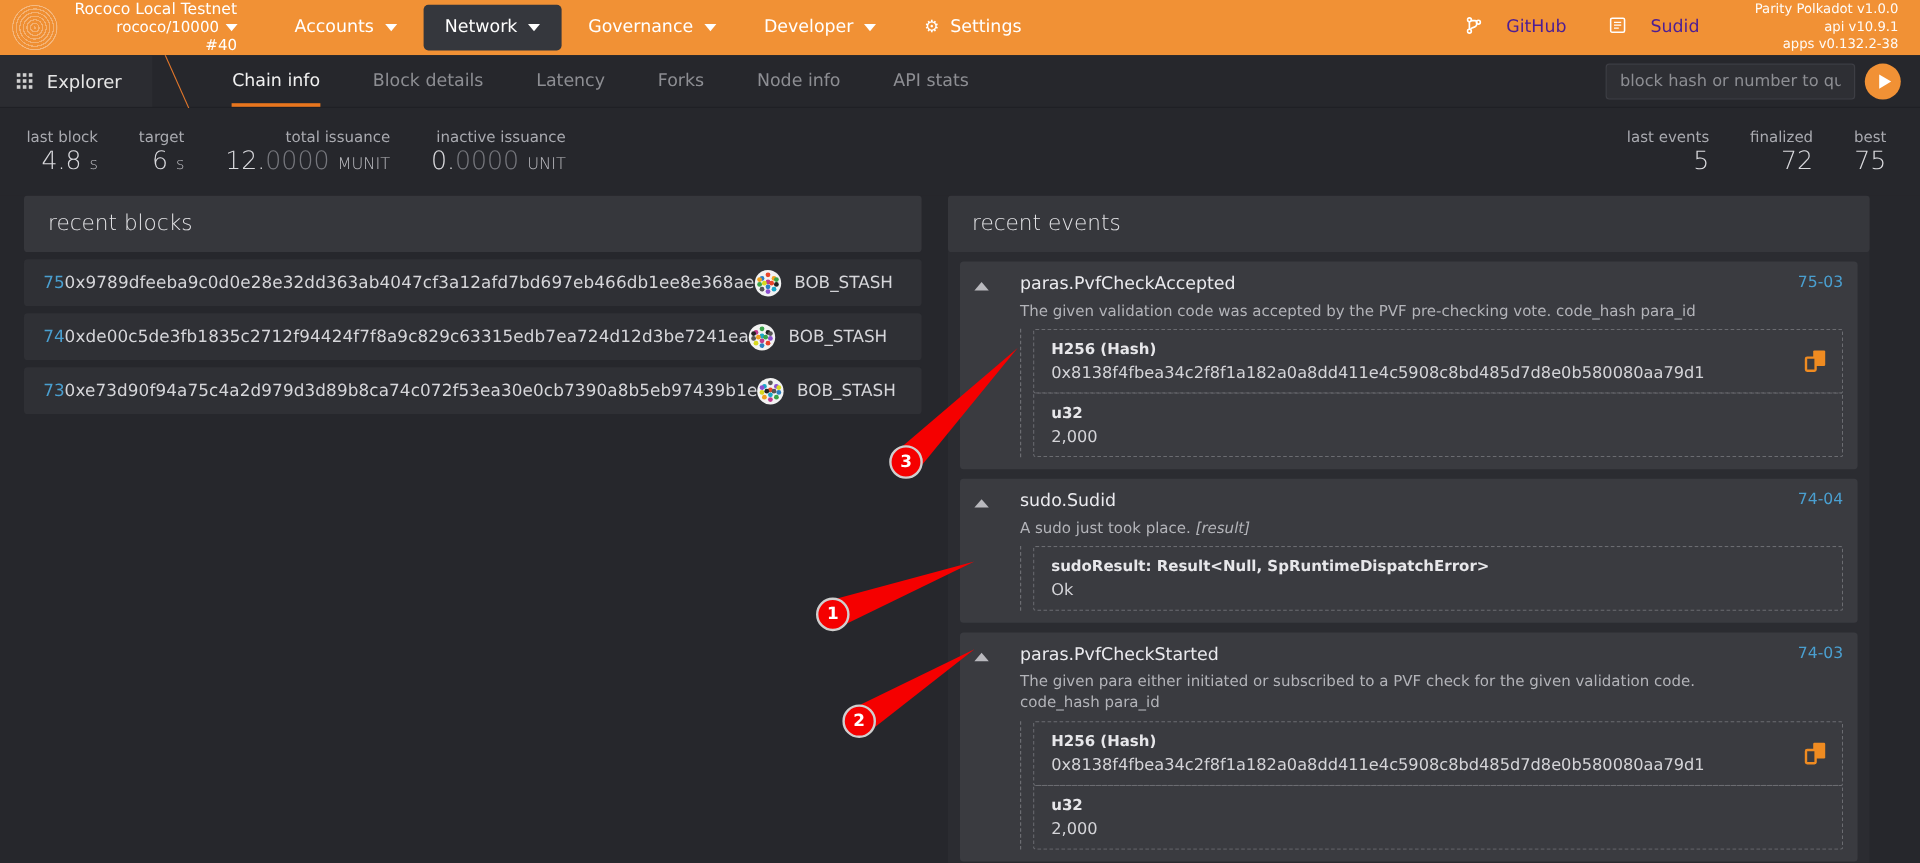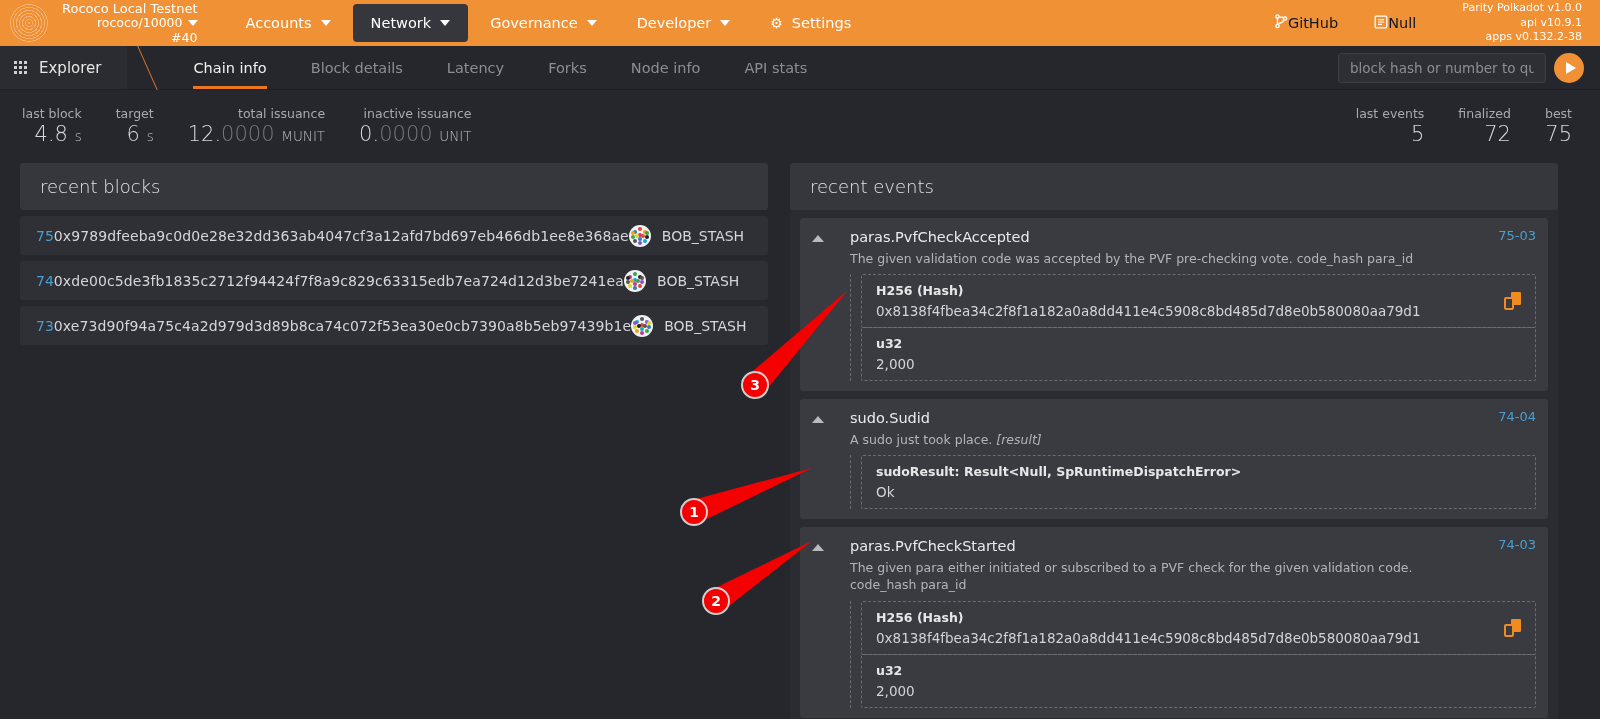--- a/index.html
+++ b/index.html
@@ -44,21 +44,21 @@
     cursor: pointer; white-space: nowrap;
   }
   .nav-item.active { background: #35373d; }
   .nav-item .caret { border-top-color: #fff; }
   .gear-ic { font-size: 14px; line-height: 1; color:#fff; }
 
   .topbar-right {
     margin-left: auto; display: flex; align-items: center; gap: 0px; padding-right: 10px;
   }
   .ext-link {
-    display: flex; align-items: center; gap: 0; color: #0f172a;
+    display: flex; align-items: center; gap: 20px; color: #4c1d95;
     font-size: 14.5px; padding: 8px 18px; cursor: pointer;
   }
   .version-block {
     text-align: right; color: #fff; font-size: 11px; line-height: 1.35;
     margin-left: 28px; padding-right: 8px; opacity: .97;
   }
 
   
   .subbar {
     height: 44px; background: #26272c; display: flex; align-items: stretch;
@@ -260,21 +260,21 @@
       </span>
       <span>GitHub</span>
     </div>
     <div class="ext-link">
       <span>
         <svg width="14" height="14" viewBox="0 0 14 14" fill="none" stroke="#fff" stroke-width="1.3">
           <rect x="1.2" y="1.2" width="11.6" height="11.6" rx="1.2"></rect>
           <path d="M4 4.6h6M4 7h6M4 9.4h4" stroke-width="1.1"></path>
         </svg>
       </span>
-      <span>Null</span>
+      <span>Sudid</span>
     </div>
     <div class="version-block">
       <div>Parity Polkadot v1.0.0</div>
       <div>api v10.9.1</div>
       <div>apps v0.132.2-38</div>
     </div>
   </div>
 </div>
 
 <div class="subbar">

